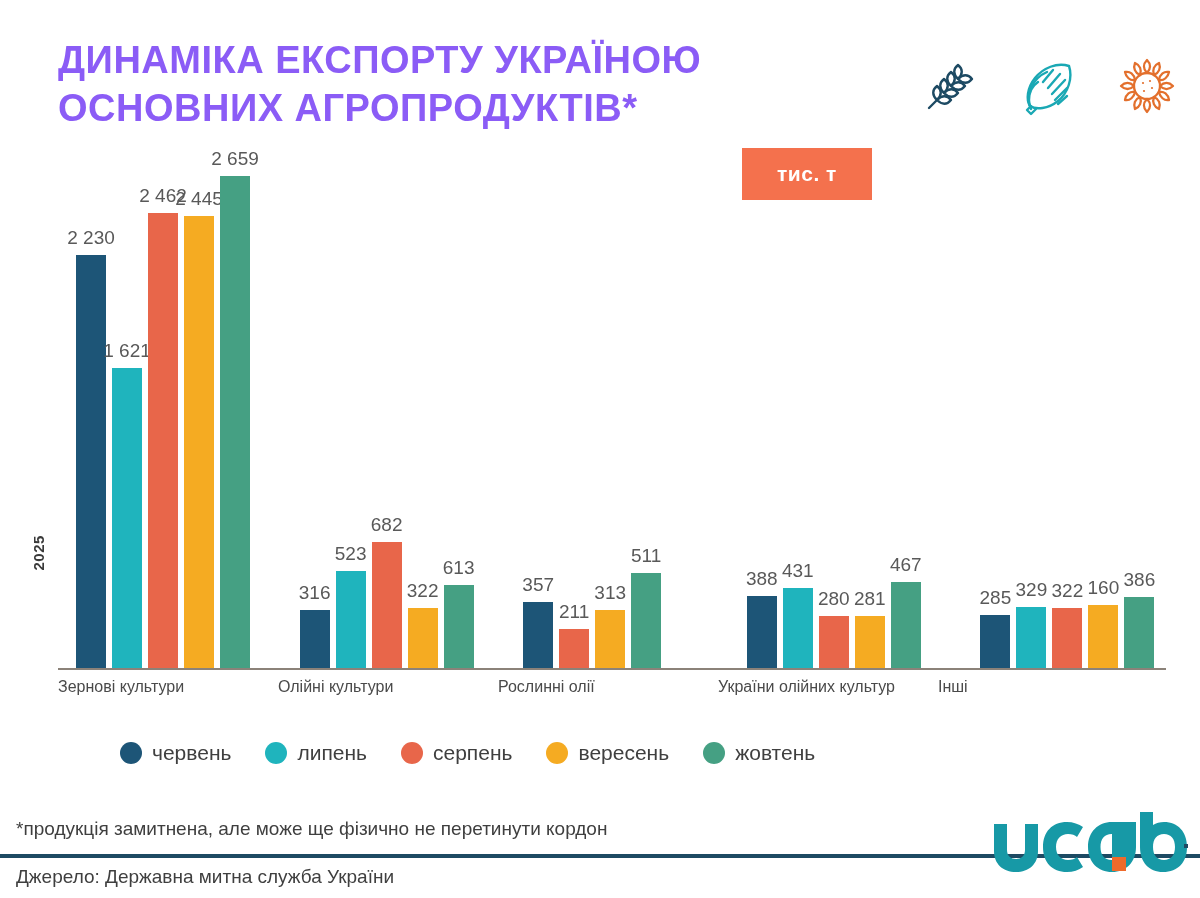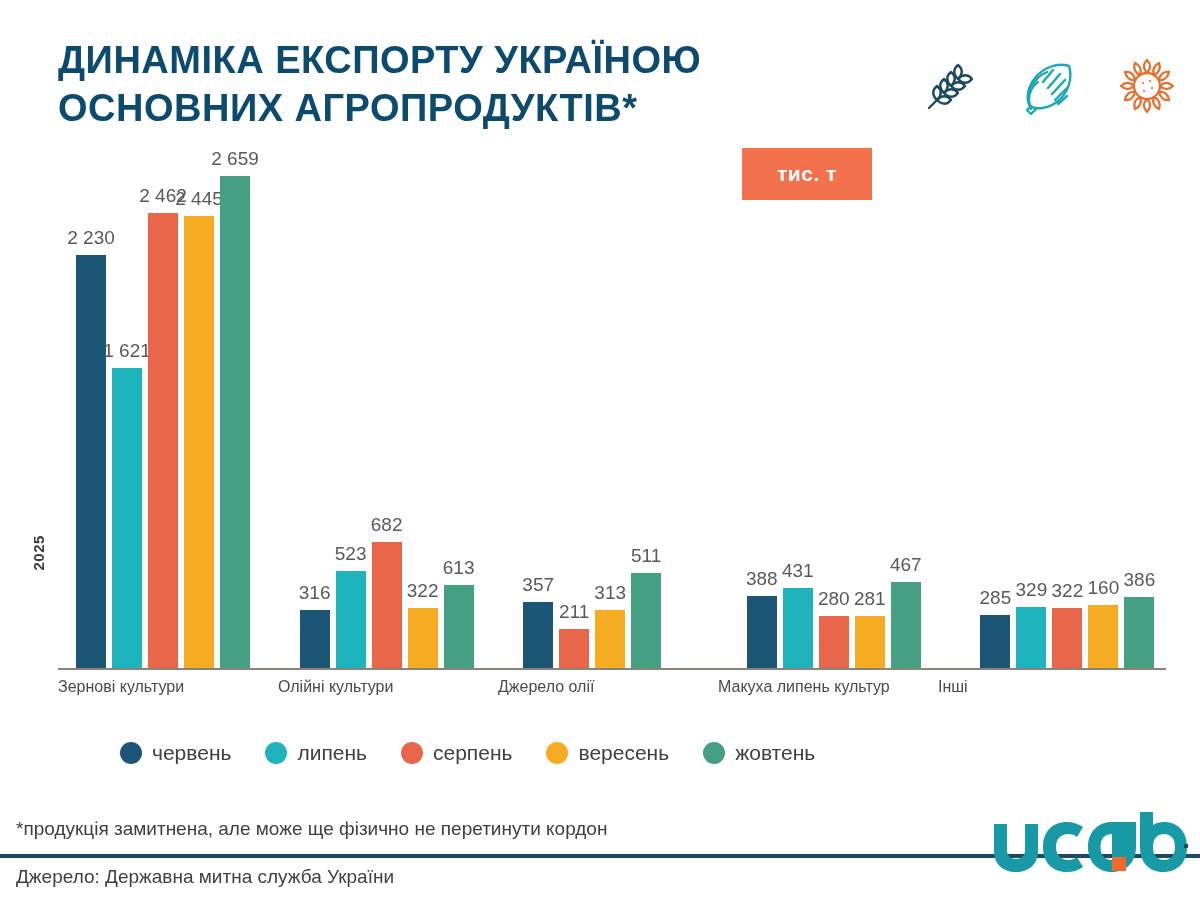--- a/index.html
+++ b/index.html
@@ -22,21 +22,21 @@
     width: 1200px; height: 150px;
   }
   .title {
     position: absolute;
     left: 58px; top: 36px;
     width: 840px;
     font-size: 38px;
     font-weight: bold;
     line-height: 48px;
     letter-spacing: 0.5px;
-    color: #0c4a6e;
+    color: #8b5cf6;
     text-transform: uppercase;
   }
   .title-line { display: block; }
 
   .header-icons {
     position: absolute;
     left: 915px; top: 40px;
     width: 260px; height: 92px;
     display: flex;
     align-items: center;
@@ -351,22 +351,22 @@
         <div class="bar-wrap">
           <span class="bar-label" style="bottom: 77px;">386</span>
           <div class="bar" title="жовтень — Інші: 386" style="height: 71px; background: rgb(69, 160, 131);"></div>
         </div>
       </div>
     </div>
   <div class="baseline"></div>
   <div class="x-labels" id="x-labels">
       <div class="x-label" style="width: 220px;">Зернові культури</div>
       <div class="x-label" style="width: 220px;">Олійні культури</div>
-      <div class="x-label" style="width: 220px;">Джерело олії</div>
-      <div class="x-label" style="width: 220px;">Макуха липень культур</div>
+      <div class="x-label" style="width: 220px;">Рослинні олії</div>
+      <div class="x-label" style="width: 220px;">України олійних культур</div>
       <div class="x-label" style="width: 220px;">Інші</div>
     </div>
 </div>
 
 <div class="legend" id="legend">
     <div class="legend-item">
       <span class="legend-dot" style="background: rgb(29, 85, 119);"></span>
       <span class="legend-text">червень</span>
     </div>
     <div class="legend-item">

